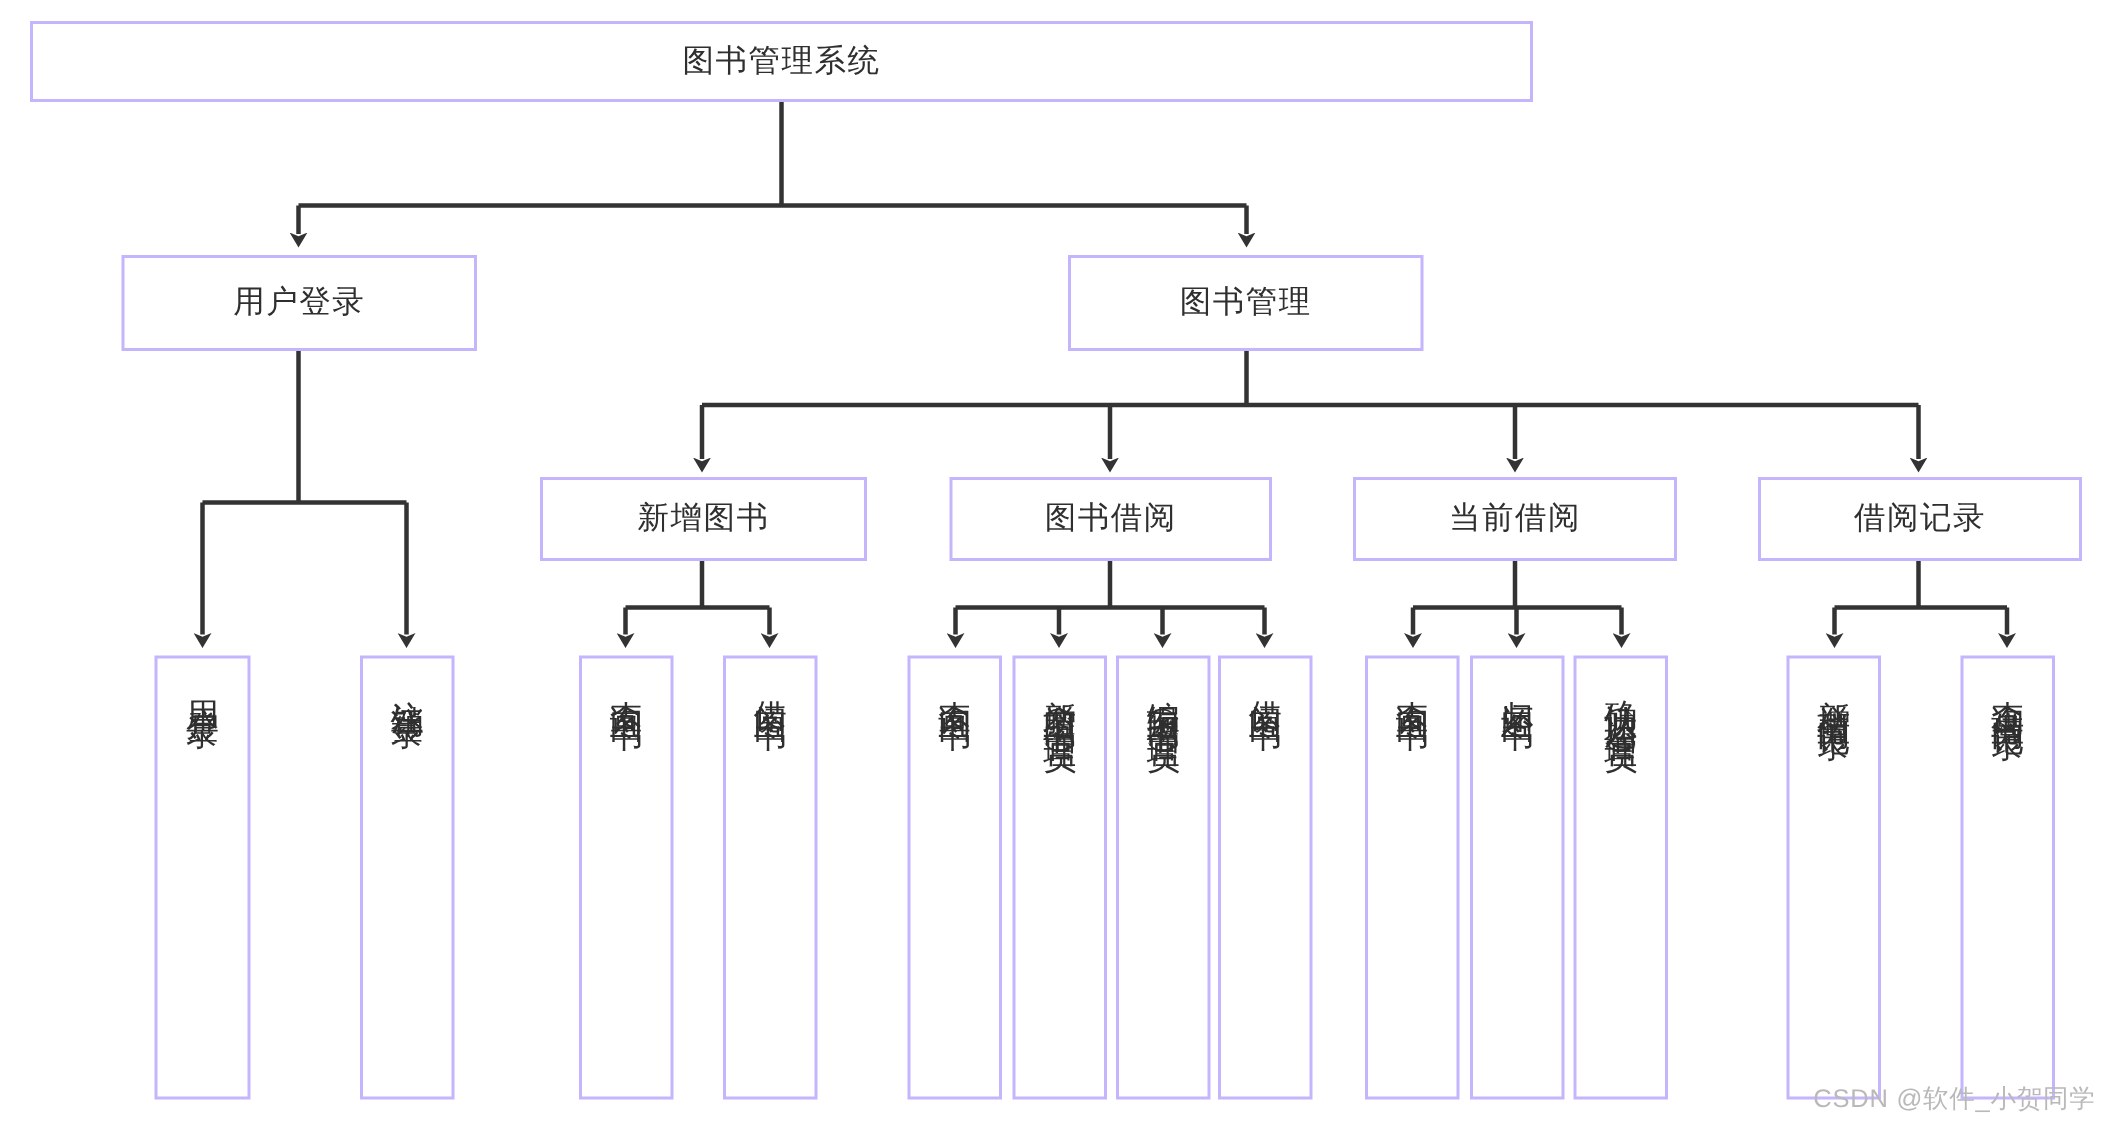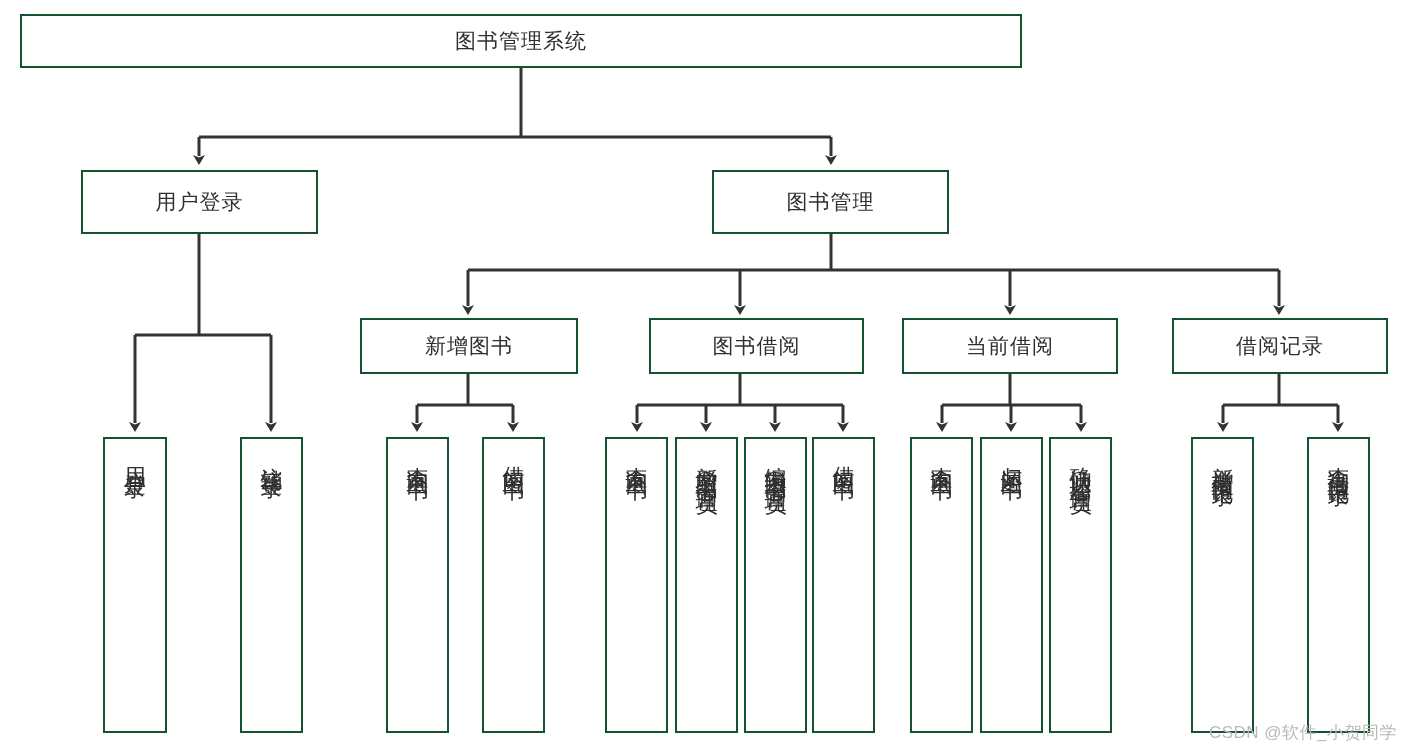--- a/index.html
+++ b/index.html
@@ -10,21 +10,21 @@
     overflow:hidden;
     position:relative;
   }
   #canvas{position:absolute;left:0;top:0;width:1405px;height:747px;}
   svg.edges{position:absolute;left:0;top:0;width:1405px;height:747px;pointer-events:none;}
 
   .node{
     position:absolute;
     box-sizing:border-box;
     background:#ffffff;
-    border:2px solid #14532d;
+    border:2px solid #c4b5fd;
     display:flex;
     align-items:center;
     justify-content:center;
     color:#2b2b2b;
   }
   .node .lbl{
     font-size:21px;
     letter-spacing:1px;
     line-height:1.25;
     white-space:nowrap;
@@ -121,21 +121,21 @@
   </div>
 
   <div class="node" style="left:712px;top:170px;width:237px;height:64px;">
     <span class="lbl">图书管理</span>
   </div>
 
   <div class="node" style="left:360px;top:318px;width:218px;height:56px;">
     <span class="lbl">新增图书</span>
   </div>
 
-  <div class="node" style="left:649px;top:318px;width:215px;height:56px;">
+  <div class="node" style="left:633px;top:318px;width:215px;height:56px;">
     <span class="lbl">图书借阅</span>
   </div>
 
   <div class="node" style="left:1172px;top:318px;width:216px;height:56px;">
     <span class="lbl">借阅记录</span>
   </div>
 
   <div class="node" style="left:902px;top:318px;width:216px;height:56px;">
     <span class="lbl">当前借阅</span>
   </div>

